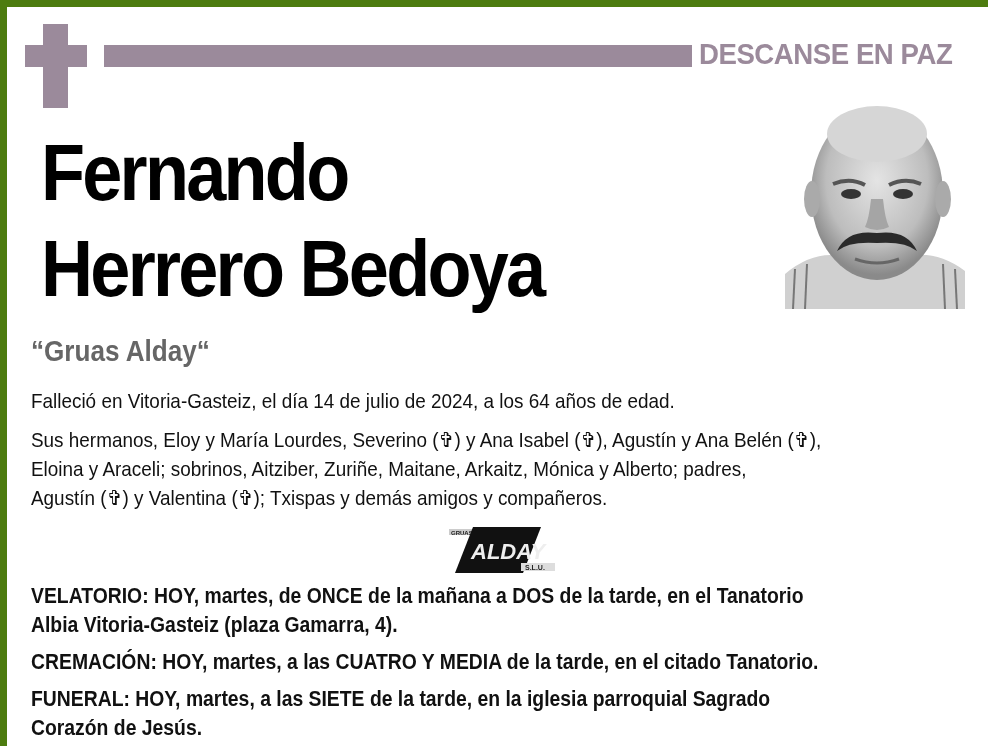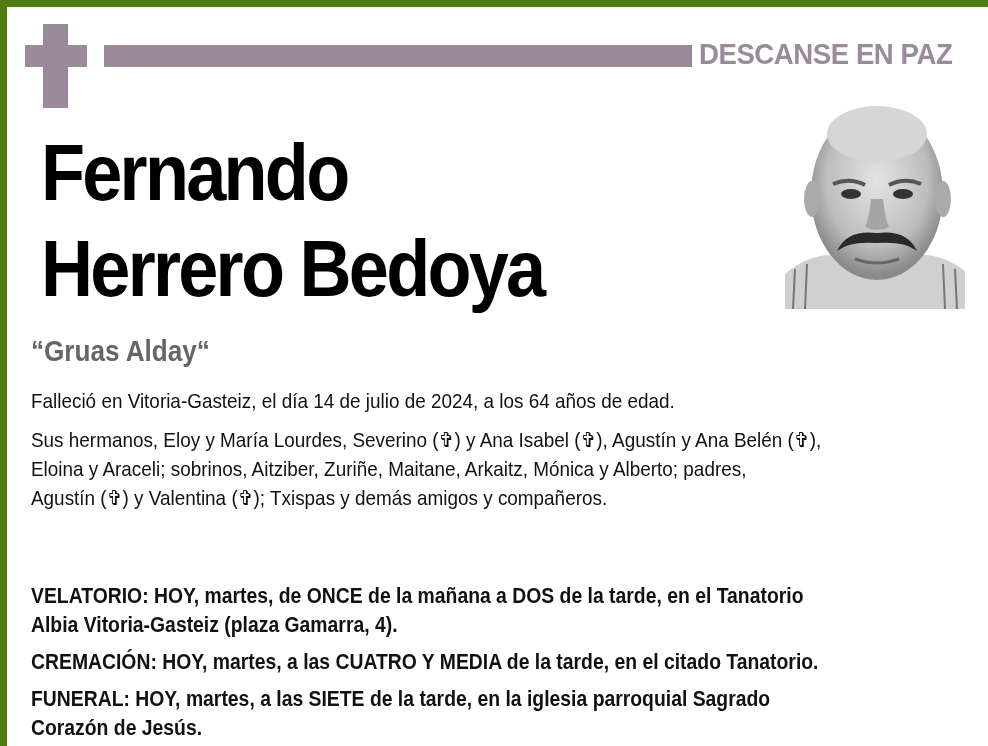--- a/index.html
+++ b/index.html
@@ -90,20 +90,30 @@
   <div class="subtitle">“Gruas Alday“</div>
 
   <div class="p1">Falleció en Vitoria-Gasteiz, el día 14 de julio de 2024, a los 64 años de edad.</div>
 
   <div class="p2">
     <span class="line">Sus hermanos, Eloy y María Lourdes, Severino (✞) y Ana Isabel (✞), Agustín y Ana Belén (✞),</span>
     <span class="line">Eloina y Araceli; sobrinos, Aitziber, Zuriñe, Maitane, Arkaitz, Mónica y Alberto; padres,</span>
     <span class="line">Agustín (✞) y Valentina (✞); Txispas y demás amigos y compañeros.</span>
   </div>
 
+  <div class="logo">
+    <svg width="106" height="46" viewBox="0 0 106 46">
+      <rect x="0" y="2" width="34" height="6" fill="#ccc"></rect>
+      <text x="2" y="7.5" font-size="6" font-weight="bold" fill="#222" font-family="Liberation Sans, sans-serif">GRUAS</text>
+      <polygon points="24,0 92,0 74,46 6,46" fill="#111"></polygon>
+      <text x="22" y="32" font-size="22" font-weight="bold" font-style="italic" fill="#eee" font-family="Liberation Sans, sans-serif">ALDAY</text>
+      <rect x="72" y="36" width="34" height="8" fill="#ddd"></rect>
+      <text x="76" y="43" font-size="7" font-weight="bold" fill="#222" font-family="Liberation Sans, sans-serif">S.L.U.</text>
+    </svg>
+  </div>
 
   <div class="services">
     <div class="svc">
       <span class="line">VELATORIO: HOY, martes, de ONCE de la mañana a DOS de la tarde, en el Tanatorio</span>
       <span class="line">Albia Vitoria-Gasteiz (plaza Gamarra, 4).</span>
     </div>
     <div class="svc">
       <span class="line">CREMACIÓN: HOY, martes, a las CUATRO Y MEDIA de la tarde, en el citado Tanatorio.</span>
     </div>
     <div class="svc">

